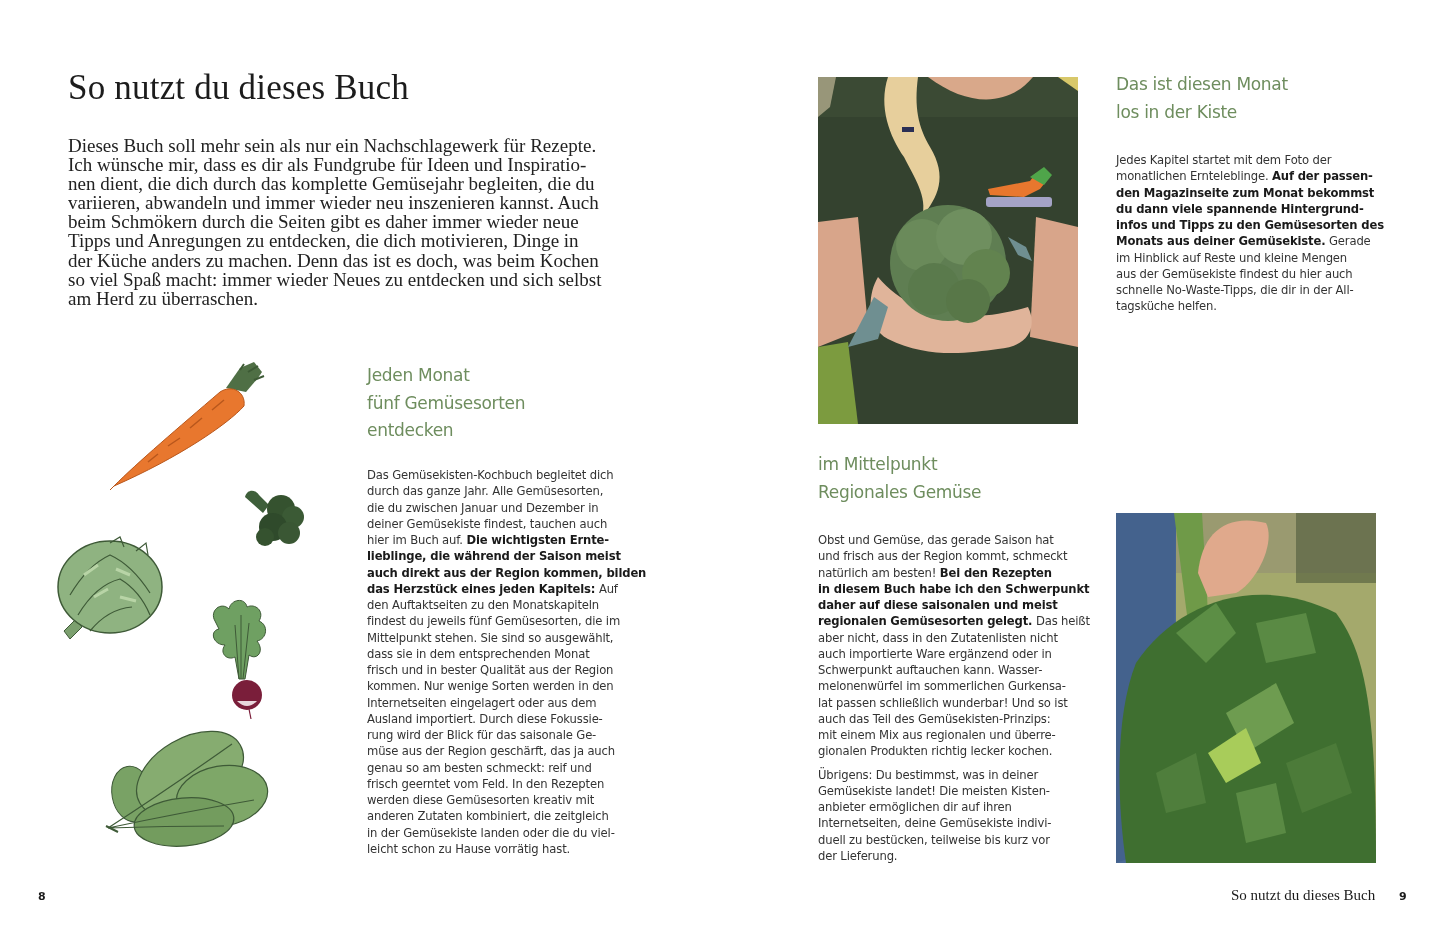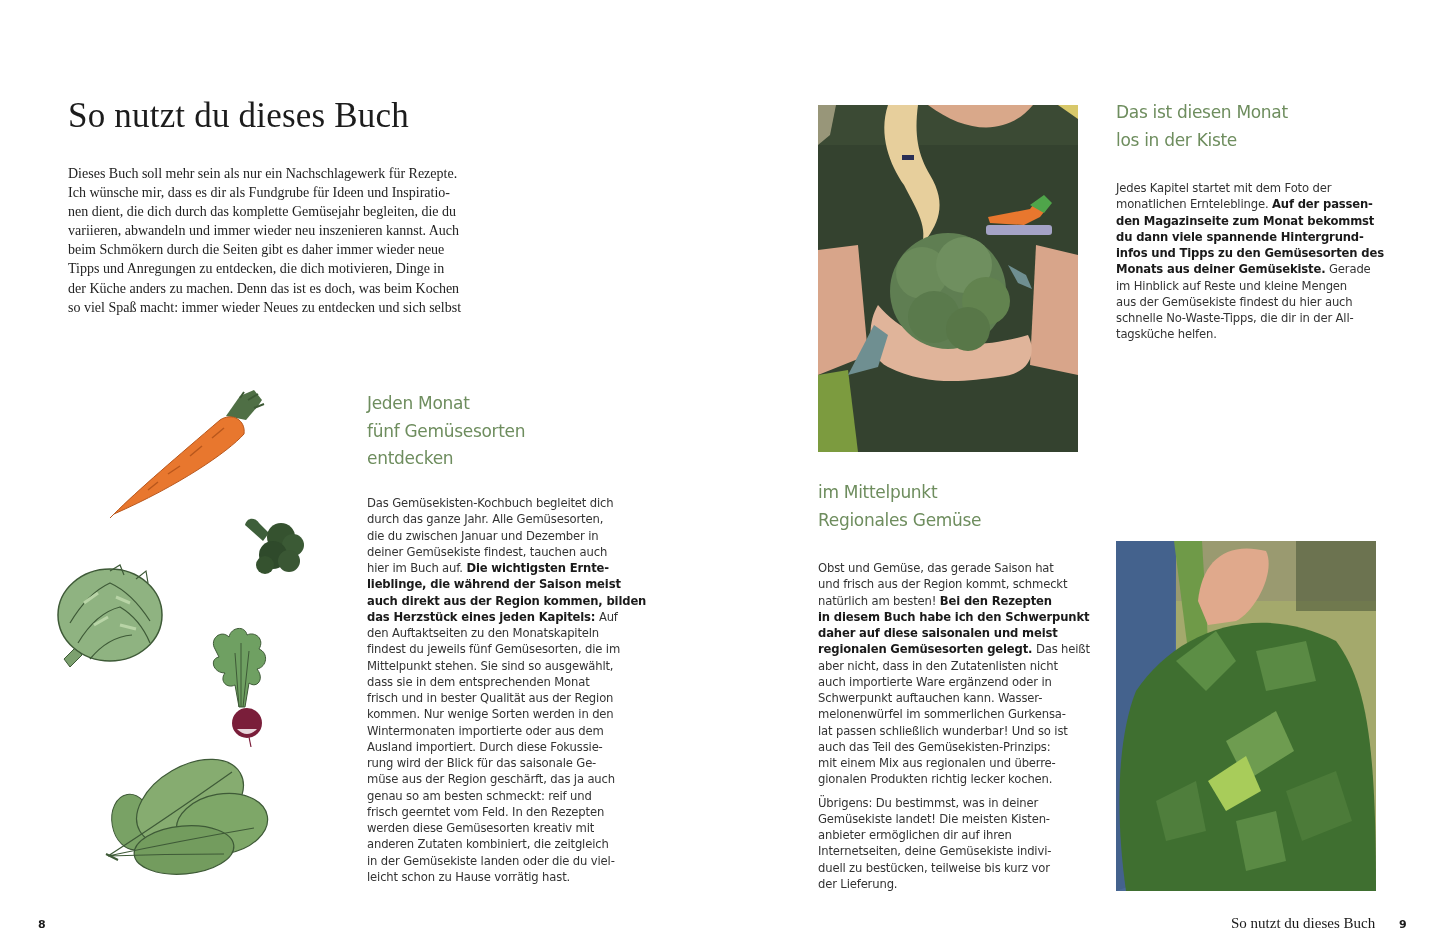--- a/index.html
+++ b/index.html
@@ -1,30 +1,30 @@
 <!DOCTYPE html>
 <html><head>
   <meta charset="utf-8">
   <style>
     * { box-sizing: border-box; margin: 0; padding: 0; }
     html, body { width: 1445px; height: 940px; background: #ffffff; overflow: hidden; }
     body { position: relative; font-family: "DejaVu Sans", sans-serif; color: #2a2a2a; }
     .spread { position: absolute; inset: 0; }
-    .abs { position: absolute; margin-top: 28px; }
+    .abs { position: absolute; }
 
     .page-title {
       left: 68px; top: 68px;
       font-family: "Liberation Serif", serif;
       font-size: 35px; font-weight: 400; color: #1c1c1c; letter-spacing: 0.2px;
       white-space: nowrap;
     }
     .intro {
       left: 68px; top: 136px; width: 432px;
       font-family: "Liberation Serif", serif;
-      font-size: 14px; line-height: 19.1px; color: #222;
+      font-size: 19px; line-height: 19.1px; color: #222;
       text-align: justify;
     }
     .intro span { display: block; white-space: nowrap; text-align: left; }
 
     .green-head {
       font-family: "DejaVu Sans", sans-serif;
       color: #6e8d5e; font-weight: 400;
       font-size: 17px; line-height: 27.5px; letter-spacing: -0.3px;
     }
     .green-head span { display: block; white-space: nowrap; }
@@ -70,20 +70,21 @@
 
   <div class="abs intro" id="intro">
       <span>Dieses Buch soll mehr sein als nur ein Nachschlagewerk für Rezepte.</span>
       <span>Ich wünsche mir, dass es dir als Fundgrube für Ideen und Inspiratio-</span>
       <span>nen dient, die dich durch das komplette Gemüsejahr begleiten, die du</span>
       <span>variieren, abwandeln und immer wieder neu inszenieren kannst. Auch</span>
       <span>beim Schmökern durch die Seiten gibt es daher immer wieder neue</span>
       <span>Tipps und Anregungen zu entdecken, die dich motivieren, Dinge in</span>
       <span>der Küche anders zu machen. Denn das ist es doch, was beim Kochen</span>
       <span>so viel Spaß macht: immer wieder Neues zu entdecken und sich selbst</span>
+      <span>am Herd zu überraschen.</span>
     </div>
 
   <div class="abs" style="left:108px;top:362px;">
     <svg width="160" height="130" viewBox="0 0 160 130">
       <g transform="translate(0,0)">
         <path d="M118 26 L132 6 L146 0 L154 10 L150 16 L138 30 Z" fill="#4f6f45"></path>
         <path d="M132 8 L136 2 M140 10 L150 4 M146 18 L156 14" stroke="#3d5a35" stroke-width="2"></path>
         <path d="M6 124 C 30 100, 70 66, 112 30 C 124 22, 138 30, 136 44 C 120 62, 70 96, 6 124 Z" fill="#e8772e" stroke="#b9571c" stroke-width="1"></path>
         <path d="M40 100 L50 92 M60 84 L72 76 M82 66 L94 56 M104 48 L116 38" stroke="#b9571c" stroke-width="1.5"></path>
         <path d="M6 124 L2 128" stroke="#b9571c" stroke-width="1"></path>
@@ -148,21 +149,21 @@
       <span class="ln">hier im Buch auf. <b>Die wichtigsten Ernte-</b></span>
       <span class="ln"><b>lieblinge, die während der Saison meist</b></span>
       <span class="ln"><b>auch direkt aus der Region kommen, bilden</b></span>
       <span class="ln"><b>das Herzstück eines jeden Kapitels:</b> Auf</span>
       <span class="ln">den Auftaktseiten zu den Monatskapiteln</span>
       <span class="ln">findest du jeweils fünf Gemüsesorten, die im</span>
       <span class="ln">Mittelpunkt stehen. Sie sind so ausgewählt,</span>
       <span class="ln">dass sie in dem entsprechenden Monat</span>
       <span class="ln">frisch und in bester Qualität aus der Region</span>
       <span class="ln">kommen. Nur wenige Sorten werden in den</span>
-      <span class="ln">Wintermonaten importierte oder aus dem</span>
+      <span class="ln">Internetseiten eingelagert oder aus dem</span>
       <span class="ln">Ausland importiert. Durch diese Fokussie-</span>
       <span class="ln">rung wird der Blick für das saisonale Ge-</span>
       <span class="ln">müse aus der Region geschärft, das ja auch</span>
       <span class="ln">genau so am besten schmeckt: reif und</span>
       <span class="ln">frisch geerntet vom Feld. In den Rezepten</span>
       <span class="ln">werden diese Gemüsesorten kreativ mit</span>
       <span class="ln">anderen Zutaten kombiniert, die zeitgleich</span>
       <span class="ln">in der Gemüsekiste landen oder die du viel-</span>
       <span class="ln">leicht schon zu Hause vorrätig hast.</span>
     </div>

